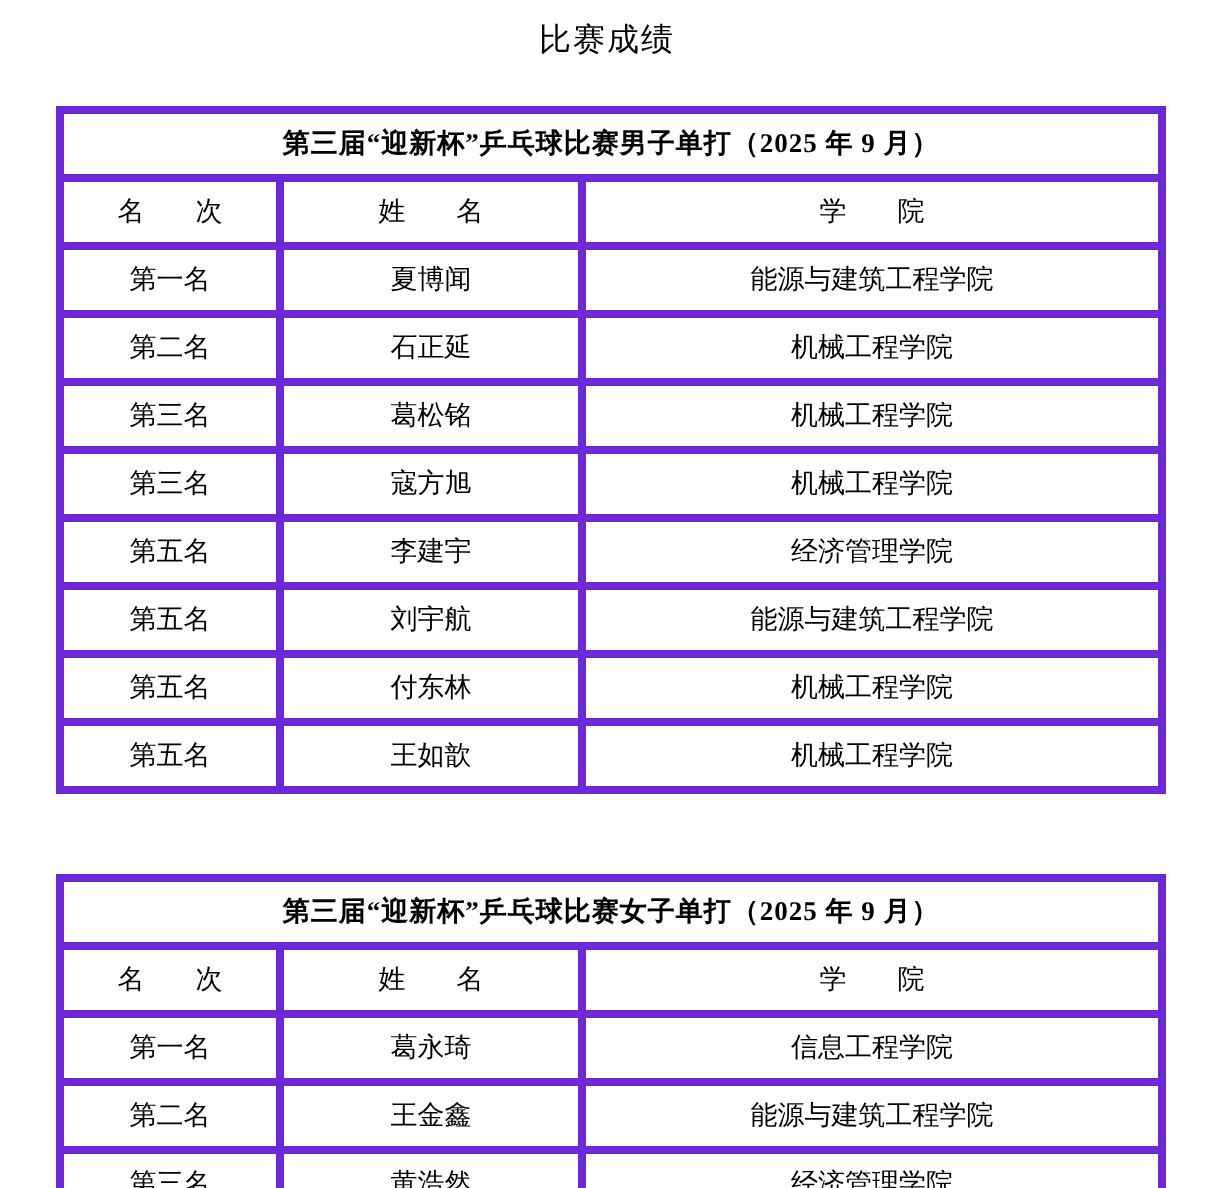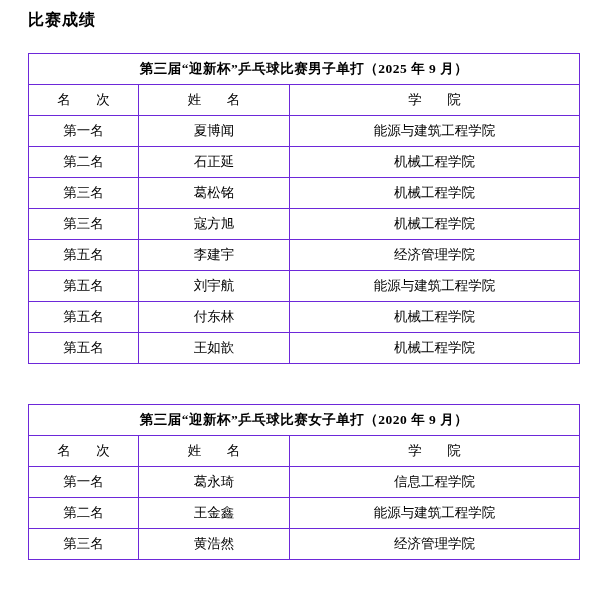--- a/index.html
+++ b/index.html
@@ -15,35 +15,35 @@
     position: relative;
     overflow: hidden;
   }
   .page {
     width: 607px;
     height: 594px;
     box-sizing: border-box;
     padding: 0 28px;
   }
   .doc-title {
-    text-align: left;
+    text-align: center;
     font-size: 16px;
-    font-weight: bold;
+    font-weight: normal;
     letter-spacing: 1px;
     margin-top: 10px;
     margin-bottom: 22px;
   }
   table.result-table {
     width: 551px;
     border-collapse: collapse;
     table-layout: fixed;
     margin: 0 auto;
   }
   table.result-table td {
-    border: 1px solid #6d28d9;
+    border: 4px solid #6d28d9;
     height: 30px;
     text-align: center;
     vertical-align: middle;
     font-size: 13.5px;
     padding: 0;
   }
   td.tbl-caption {
     font-size: 14.5px;
     font-weight: bold;
     height: 36px;
@@ -129,21 +129,21 @@
   <div class="spacer"></div>
 
   <table class="result-table">
     <colgroup>
       <col class="col-rank">
         <col class="col-name">
         <col class="col-dept">
     </colgroup>
     <tbody>
       <tr>
-        <td class="tbl-caption" colspan="3">第三届“迎新杯”乒乓球比赛女子单打（2020 年 9 月）</td>
+        <td class="tbl-caption" colspan="3">第三届“迎新杯”乒乓球比赛女子单打（2025 年 9 月）</td>
       </tr>
       <tr>
         <td class="col-head">名　次</td>
         <td class="col-head">姓　名</td>
         <td class="col-head">学　院</td>
       </tr>
       <tr>
         <td>第一名</td>
         <td>葛永琦</td>
         <td>信息工程学院</td>

